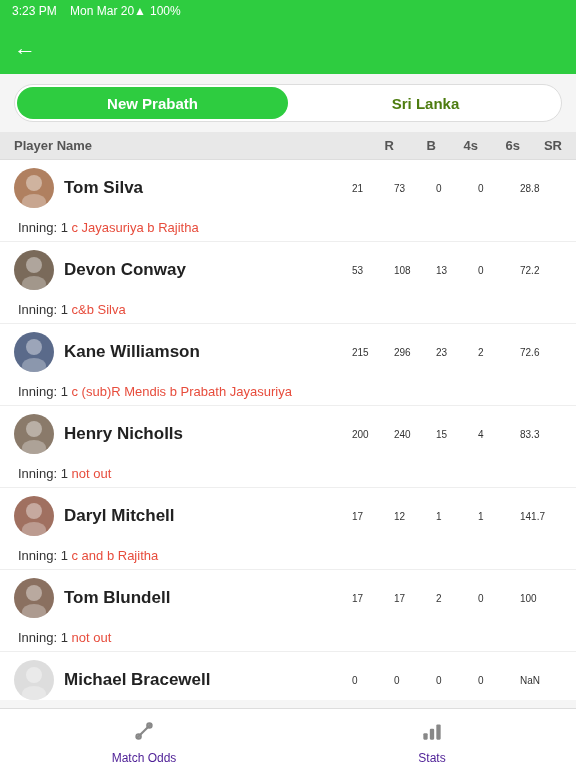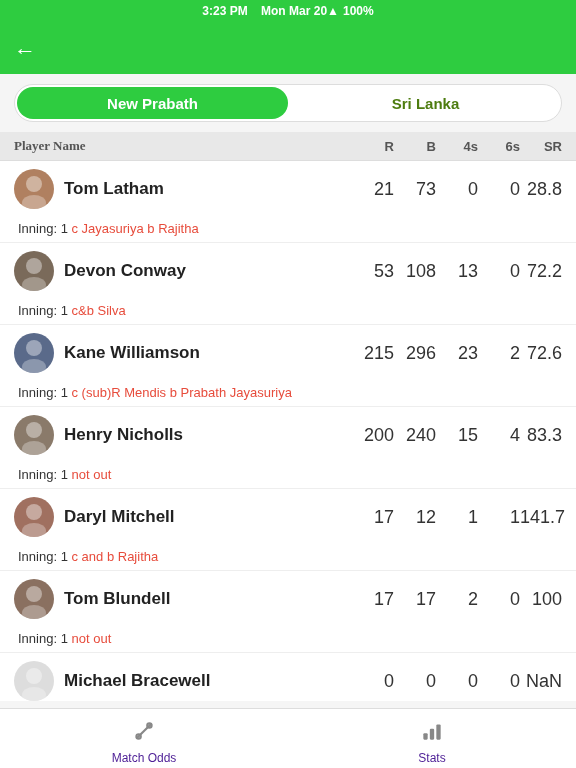--- a/index.html
+++ b/index.html
@@ -10,25 +10,25 @@
       background: #f5f5f5;
       overflow: hidden;
       position: relative;
     }
 
     
     .status-bar {
       background: #2ecc40;
       color: white;
       display: flex;
-      justify-content: center;
+      justify-content: flex-start;
       align-items: center;
       padding: 4px 12px;
       font-size: 12px;
-      font-weight: 700;
+      font-weight: 400;
       height: 22px;
     }
     .status-right {
       display: flex;
       align-items: center;
       gap: 4px;
     }
 
     
     .header {
@@ -85,21 +85,21 @@
     .table-header {
       display: flex;
       align-items: center;
       padding: 6px 14px;
       background: #e8e8e8;
       font-size: 13px;
       font-weight: 600;
       color: #555;
       border-bottom: 1px solid #ddd;
     }
-    .col-name { flex: 1; font-family: Liberation Serif, serif; }
+    .col-name { flex: 1; }
     .col-r, .col-b, .col-4s, .col-6s, .col-sr {
       width: 42px;
       text-align: right;
     }
 
     
     .player-list {
       overflow-y: auto;
       height: calc(768px - 22px - 52px - 58px - 36px - 60px);
       position: relative;
@@ -128,22 +128,21 @@
       justify-content: center;
     }
     .player-name {
       font-size: 17px;
       font-weight: 700;
       color: #222;
       flex: 1;
     }
     .stat {
       width: 42px;
-      text-align: right;
-      font-size: 18px;
+      font-size: 10px;
       color: #333;
     }
     .dismissal {
       font-size: 13px;
       color: #e74c3c;
       margin-top: 12px;
       padding-left: 4px;
     }
     .dismissal span {
       color: #333;
@@ -234,21 +233,21 @@
 
 <div class="player-list" id="player-list">
 <div class="player-item">
       <div class="player-row">
         <div class="player-avatar" style="background:#b08060;">
           <svg width="40" height="40" viewBox="0 0 40 40">
             <circle cx="20" cy="15" r="8" fill="rgba(255,255,255,0.4)"></circle>
             <ellipse cx="20" cy="34" rx="12" ry="8" fill="rgba(255,255,255,0.3)"></ellipse>
           </svg>
         </div>
-        <div class="player-name">Tom Latham</div>
+        <div class="player-name">Tom Silva</div>
         <div class="stat">21</div>
         <div class="stat">73</div>
         <div class="stat">0</div>
         <div class="stat">0</div>
         <div class="stat">28.8</div>
       </div>
       <div class="dismissal">
         <span>Inning: 1</span>  c Jayasuriya b Rajitha
       </div>
     </div>

